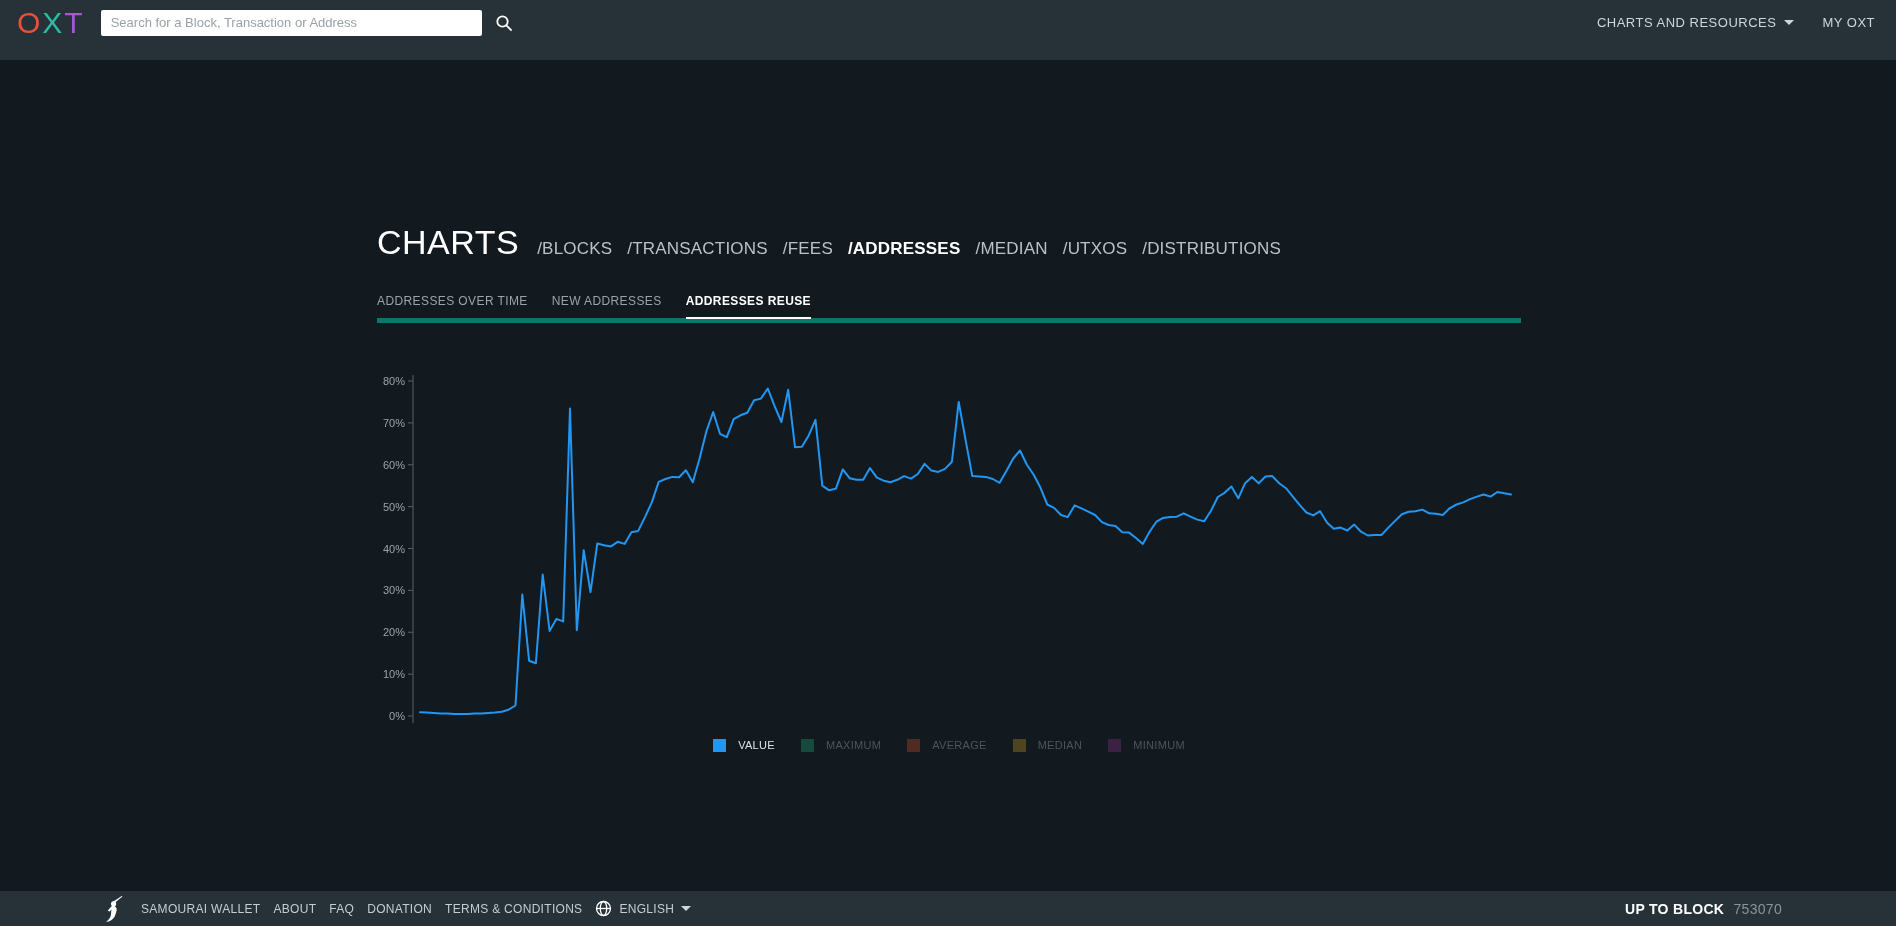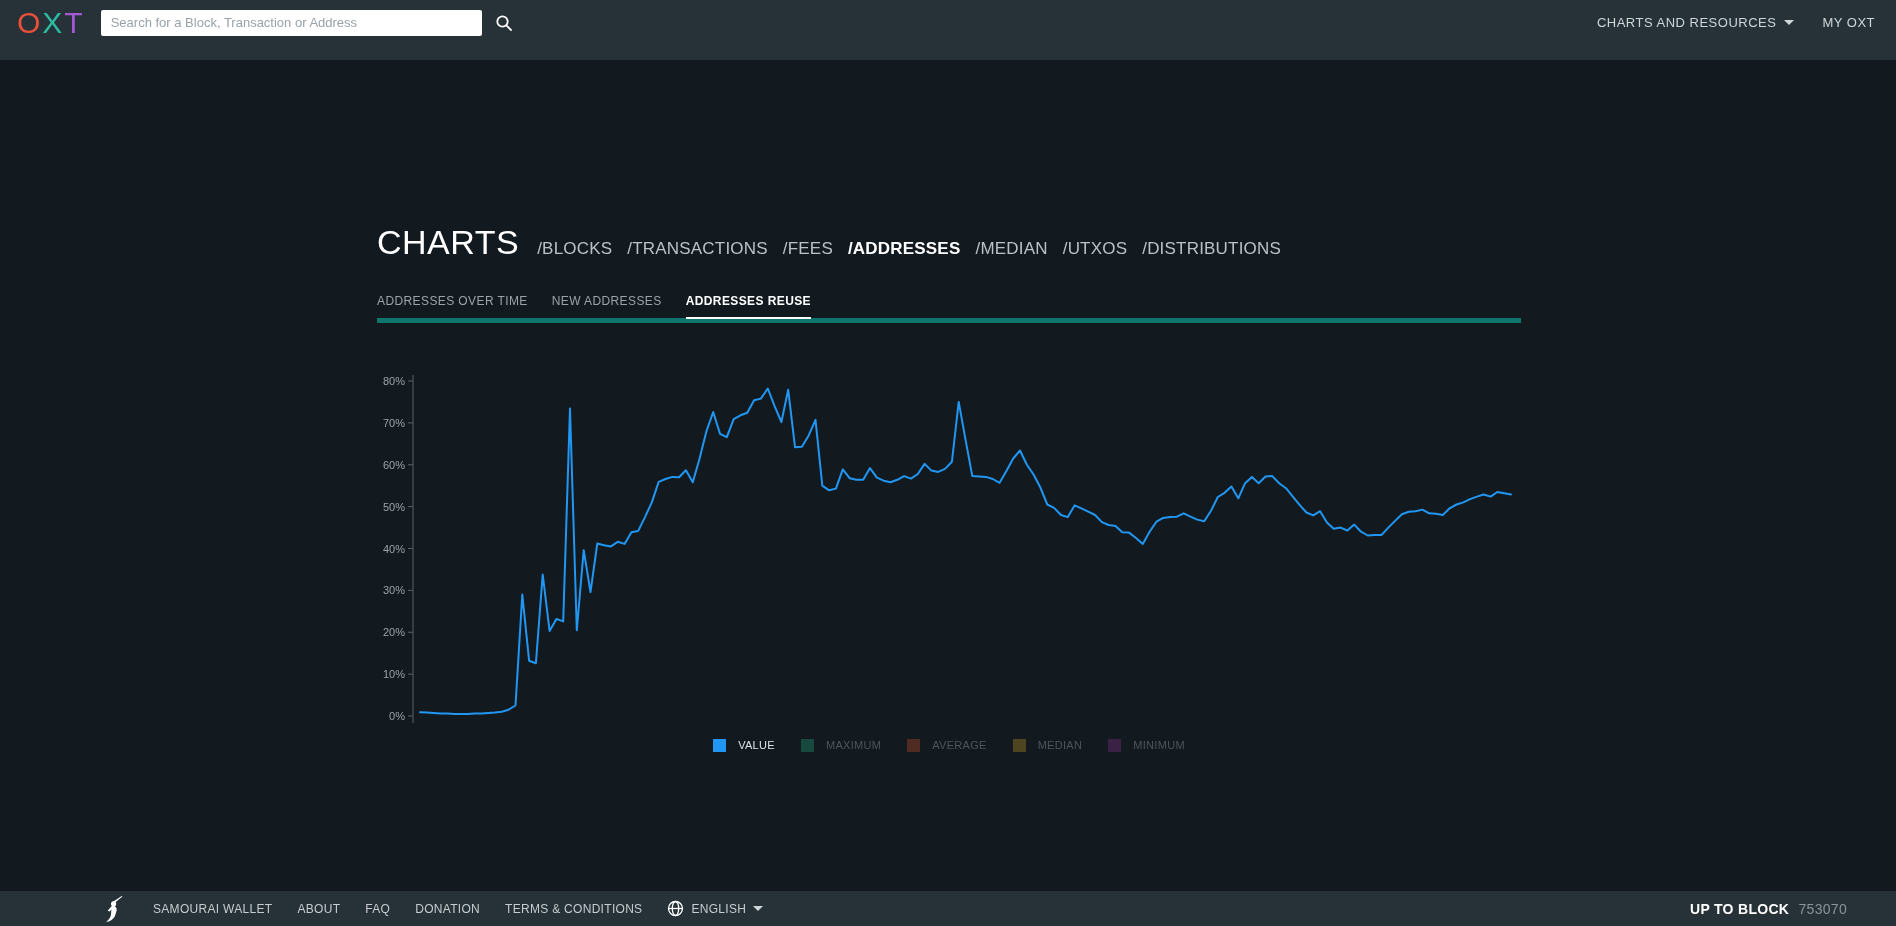--- a/index.html
+++ b/index.html
@@ -41,21 +41,21 @@
   .chart-svg { display:block; }
   .tick-label { font-family:"Liberation Sans", sans-serif; font-size:11px; fill:#9aa3a9; }
   .legend { margin-top:6px; display:flex; justify-content:center; gap:26px; }
   .legend-item { display:flex; align-items:center; gap:12px; cursor:pointer; }
   .legend-item .swatch { width:13px; height:13px; display:inline-block; }
   .legend-item .legend-label { font-size:11px; letter-spacing:0.3px; color:#dfe3e6; }
   .legend-item.dim .legend-label { color:#4c555c; }
   
   .footer {
     height:35px; background:#263238; flex:0 0 auto;
-    display:flex; align-items:center; padding:0 49px 0 103px; gap:25px;
+    display:flex; align-items:center; padding:0 114px 0 103px; gap:13px;
   }
   .footer-link { font-size:12px; letter-spacing:0.3px; color:#c6ccd0; cursor:pointer; white-space:nowrap; }
   .footer-lang { display:flex; align-items:center; gap:7px; cursor:pointer; }
   .footer-right { margin-left:auto; font-size:14px; letter-spacing:0.3px; white-space:nowrap;text-align:right; }
   .footer-right .label { color:#ffffff; font-weight:bold; }
   .footer-right .value { color:#8a949a; margin-left:5px; }
   .samourai-logo { margin-right:3px; display:flex; align-items:center; }
 </style>
 </head>
 <body>

